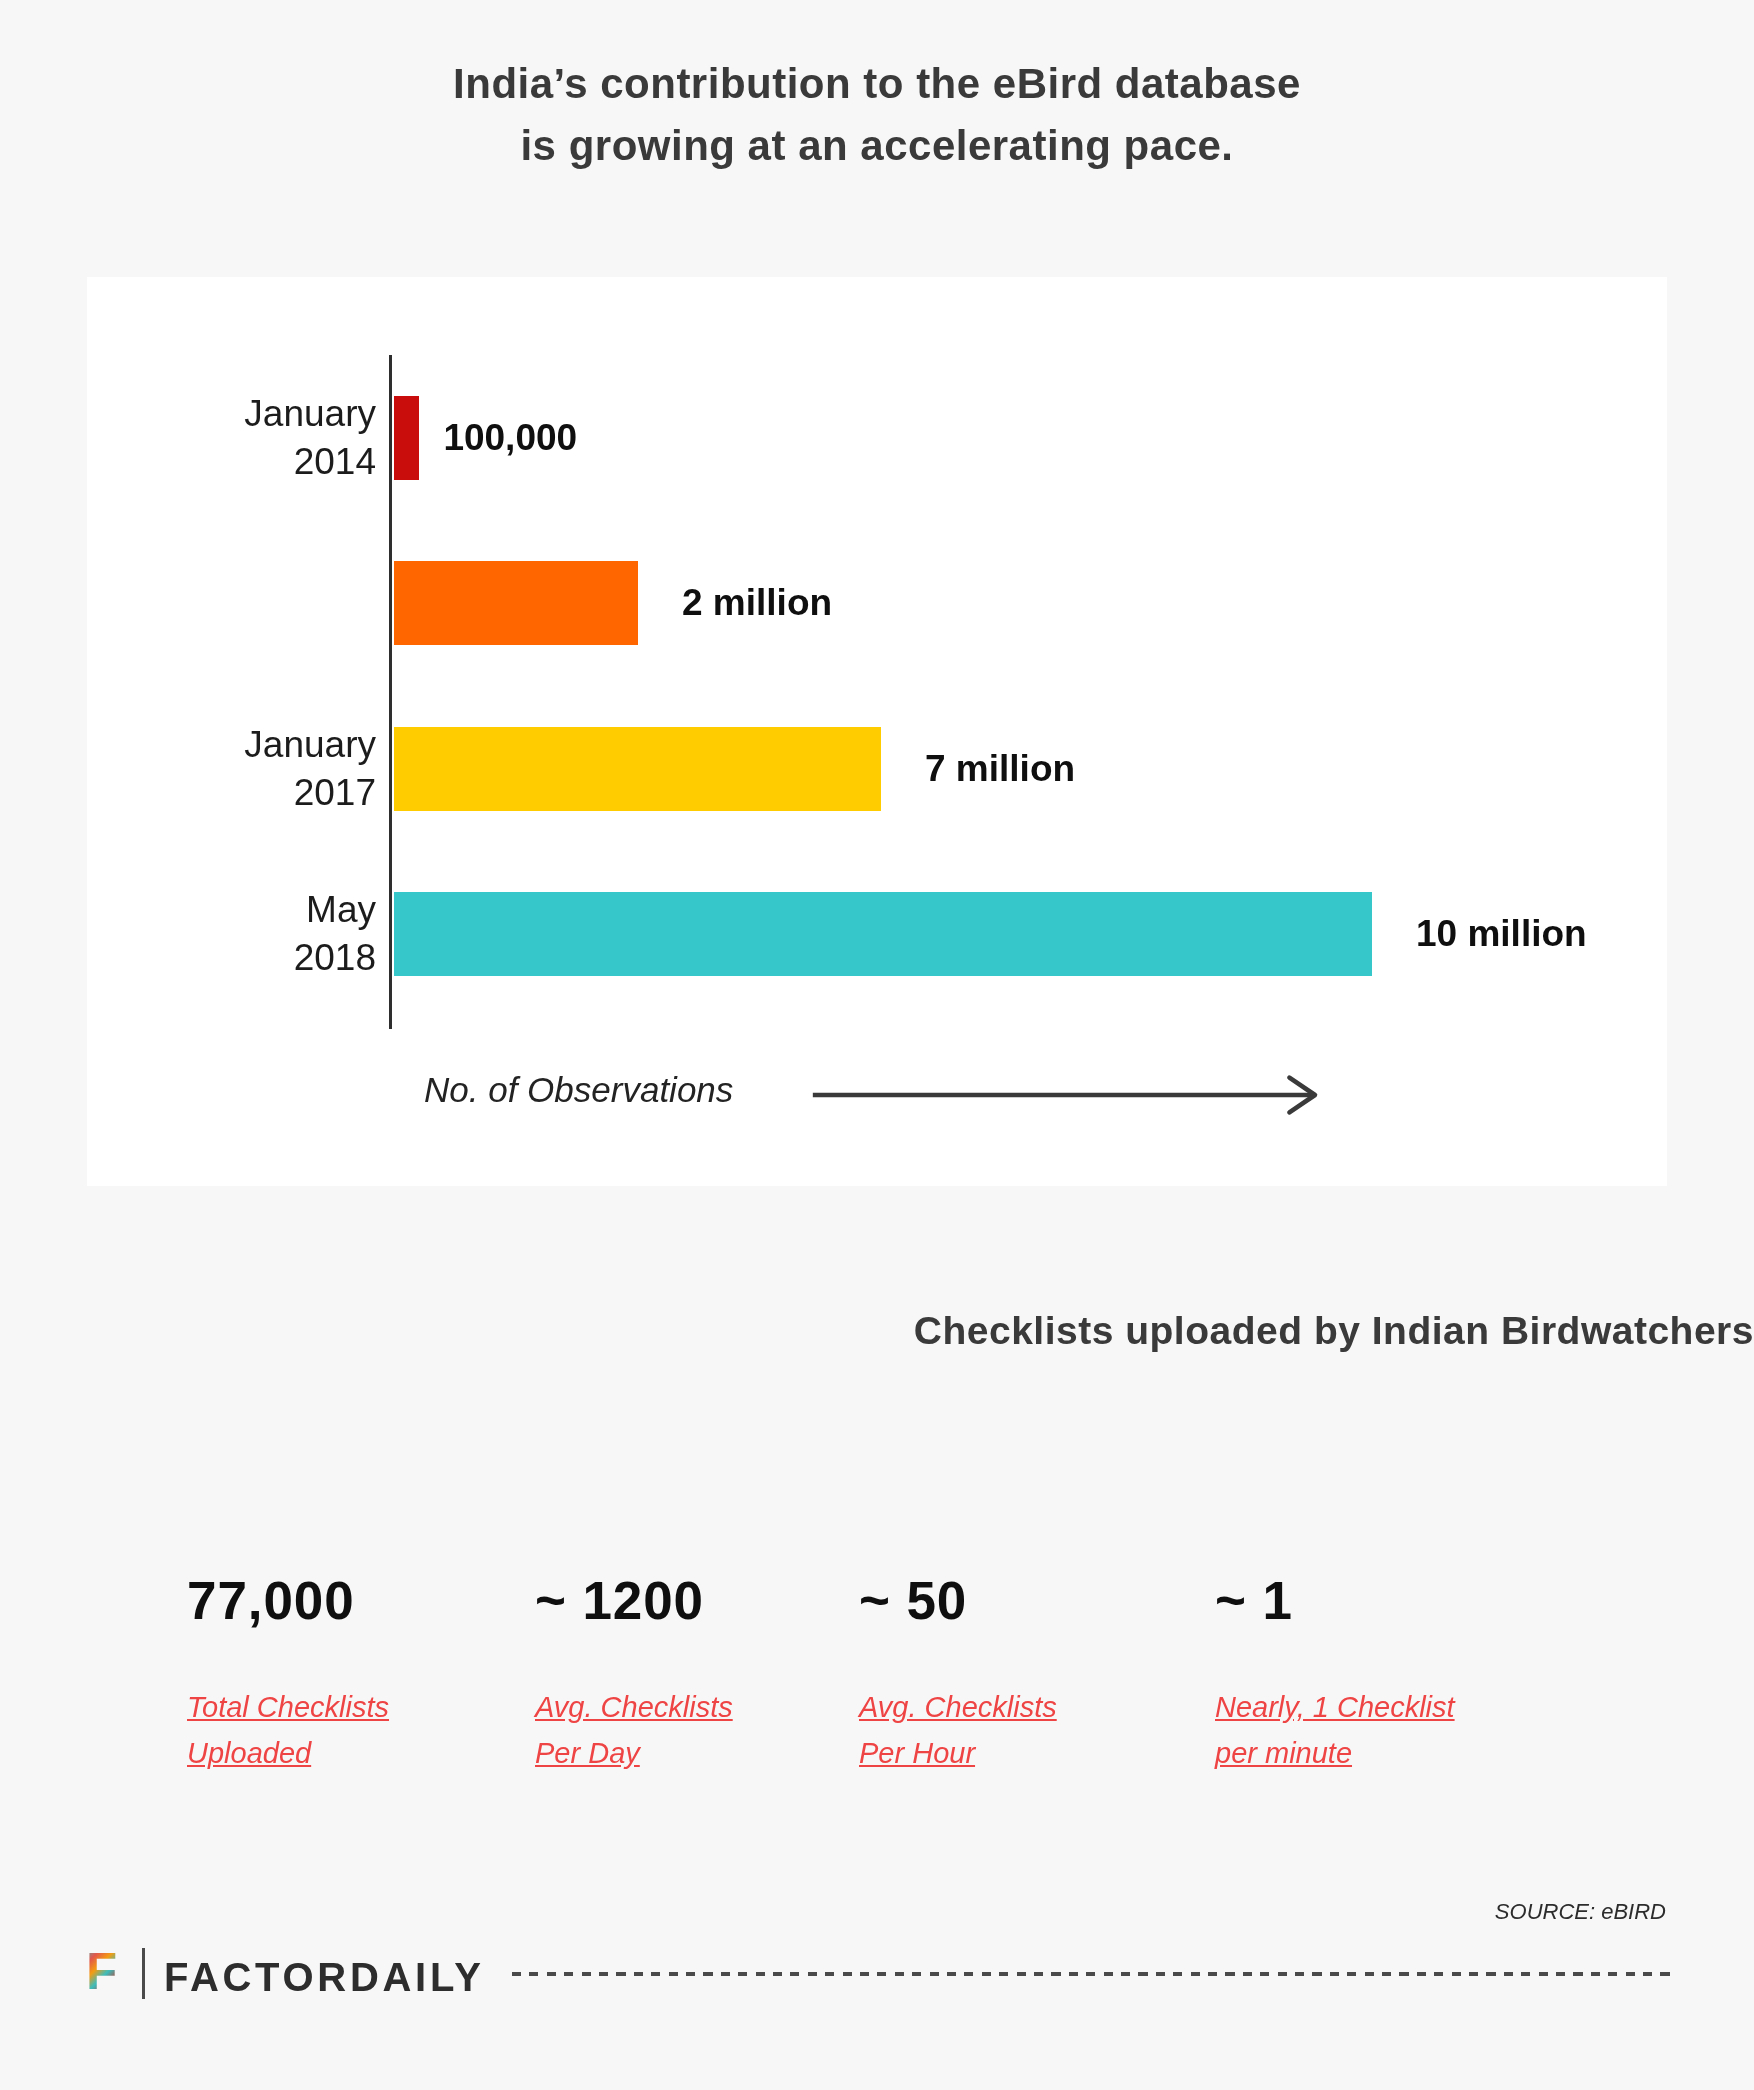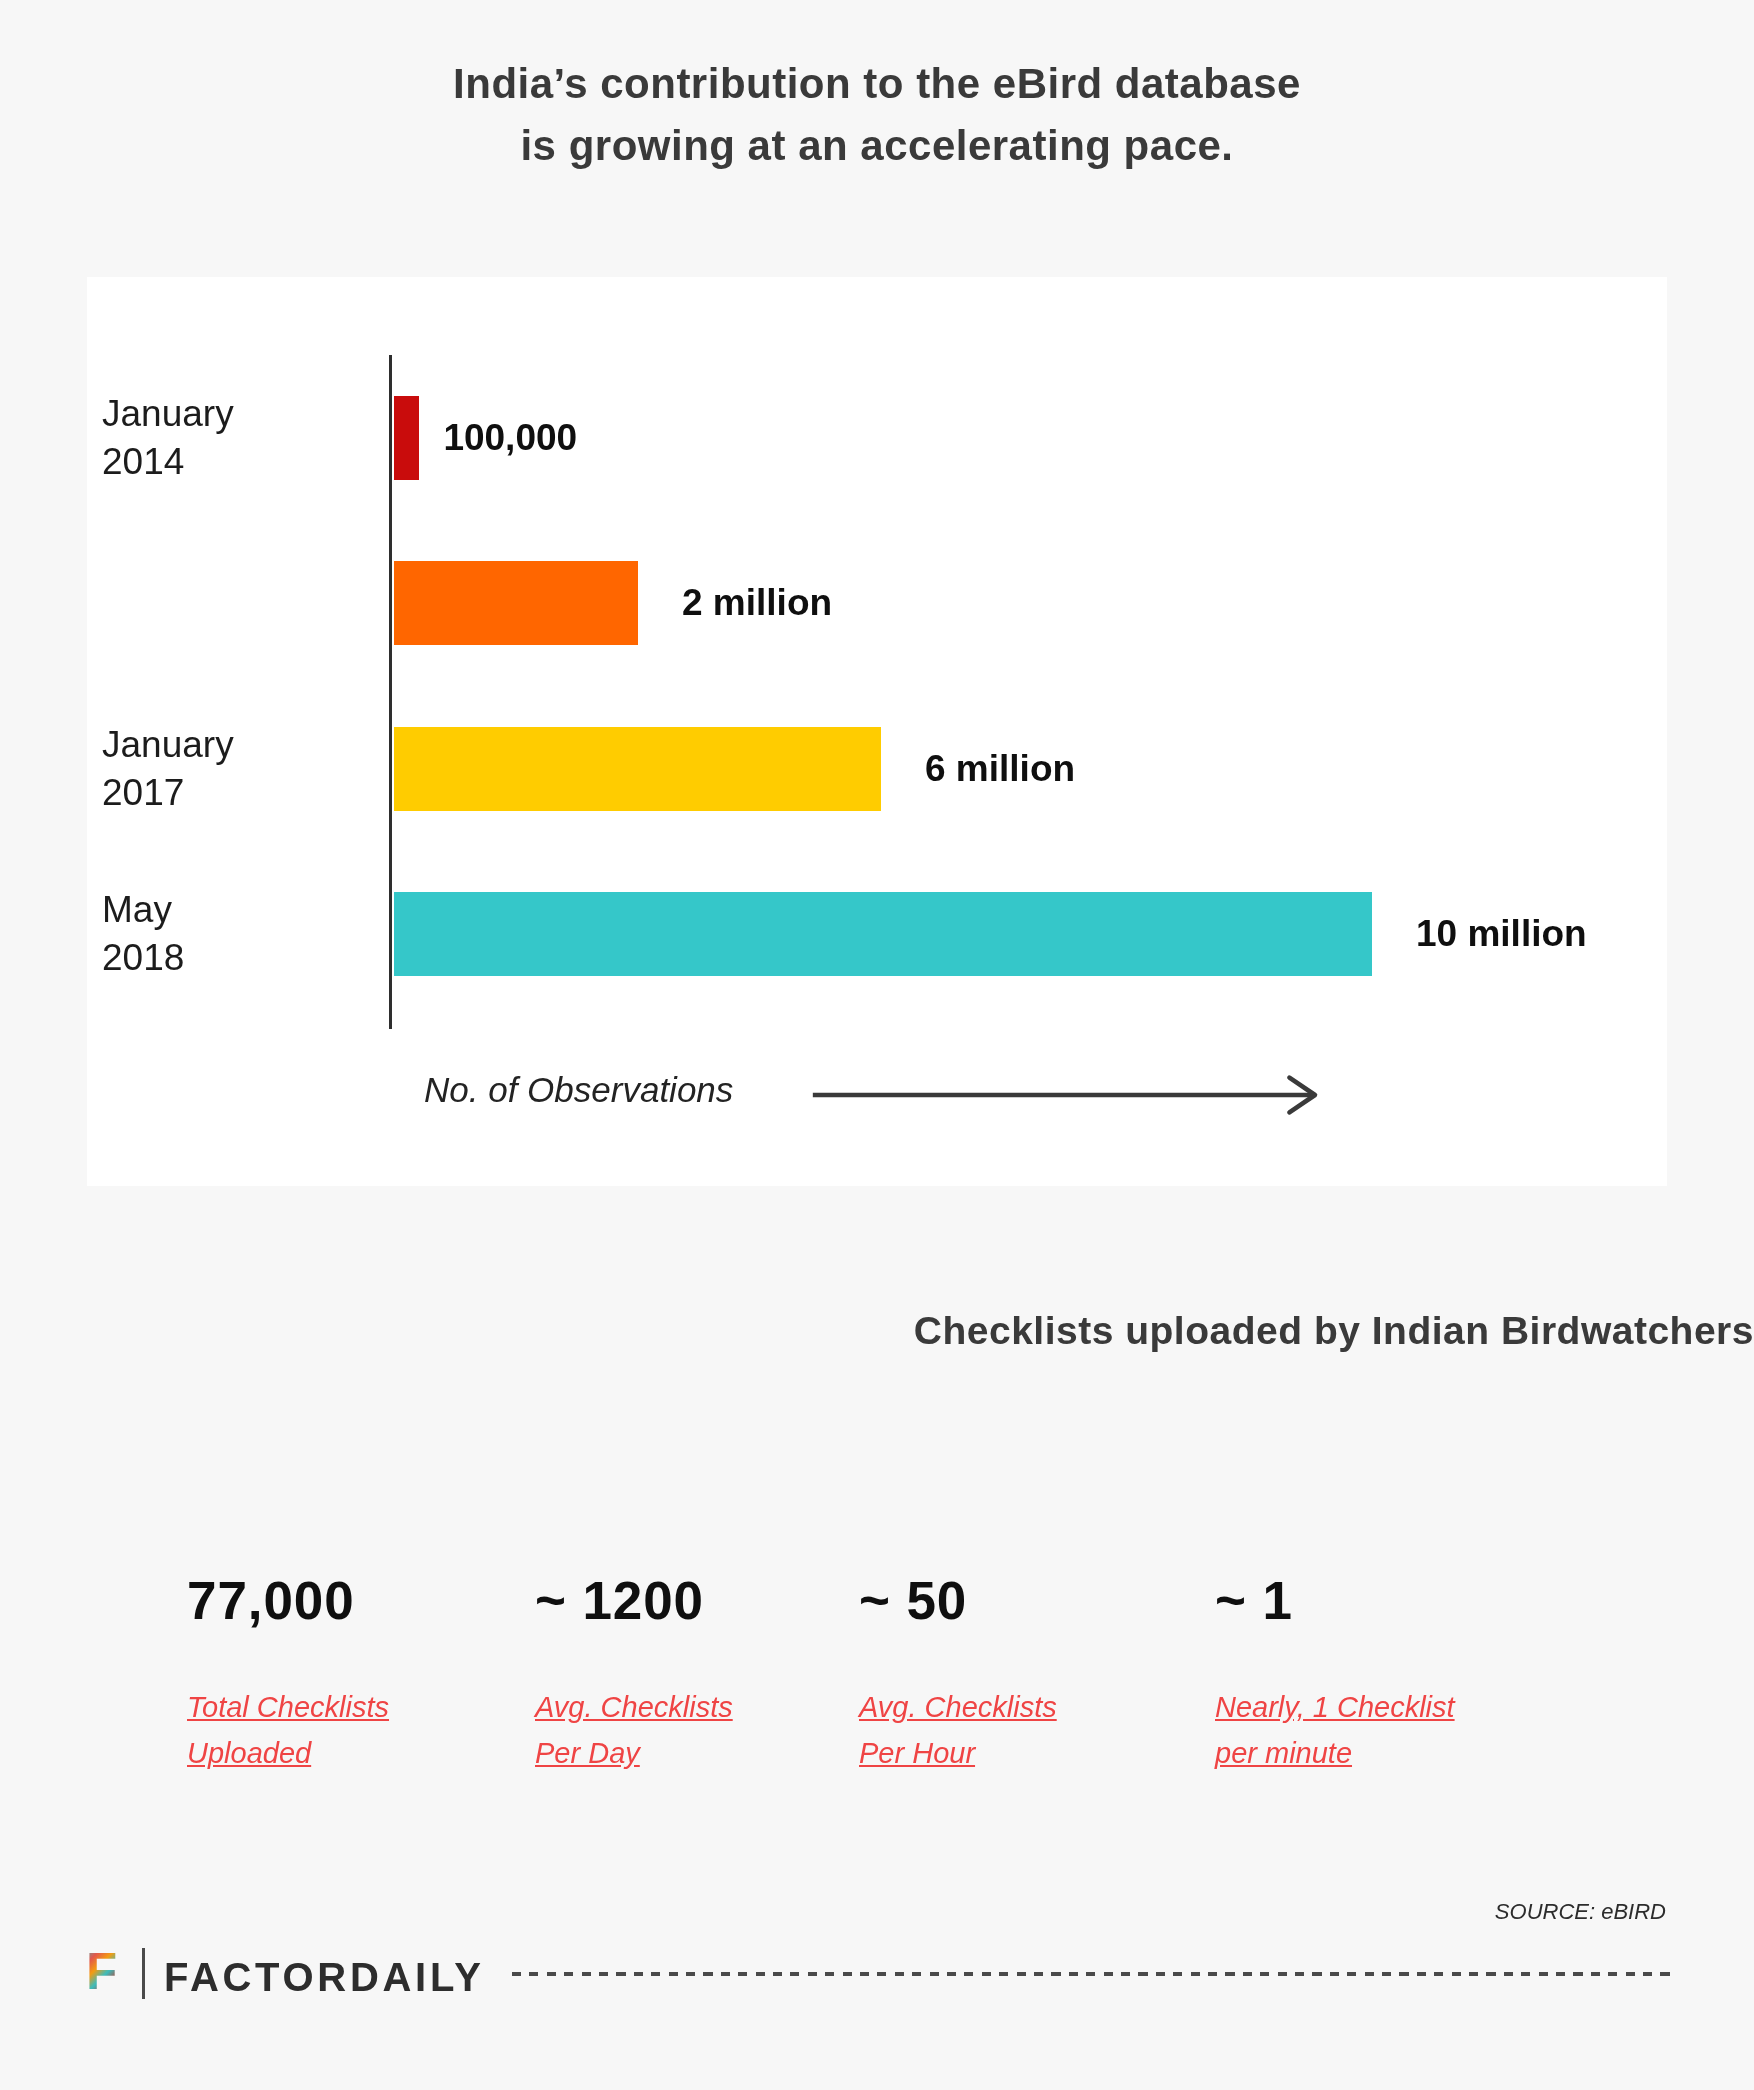--- a/index.html
+++ b/index.html
@@ -23,22 +23,22 @@
   }
   .axis-line{
     position:absolute;left:302px;top:78px;width:2.7px;height:674px;
     background:#2e2e2e;
   }
   .row{
     position:absolute;left:0;width:1580px;height:84px;
     display:flex;align-items:center;padding-left:307px;box-sizing:border-box;
   }
   .cat{
-    position:absolute;left:15px;top:50%;transform:translateY(-50%);
-    width:285px;text-align:left;
+    position:absolute;left:4px;top:50%;transform:translateY(-50%);
+    width:285px;text-align:right;
     font-size:37px;line-height:48px;color:#1c1c1c;
   }
   .bar{height:84px;flex:none;}
   .val{
     margin-left:44px;white-space:nowrap;
     font-weight:bold;font-size:37px;color:#0f0f0f;
   }
   .row1 .val{margin-left:24px;}
   .xaxis-label{
     position:absolute;left:337px;top:793px;
@@ -111,21 +111,21 @@
     <div class="bar" style="width: 244px; background: rgb(255, 102, 0);"></div>
     <div class="val">2 million</div>
   </div>
 
   <div class="row" style="top:450px">
     <div class="cat">
       <span>January</span><br>
       <span>2017</span>
     </div>
     <div class="bar" style="width: 487px; background: rgb(255, 204, 0);"></div>
-    <div class="val">6 million</div>
+    <div class="val">7 million</div>
   </div>
 
   <div class="row" style="top:615px">
     <div class="cat">
       <span>May</span><br>
       <span>2018</span>
     </div>
     <div class="bar" style="width: 978px; background: rgb(53, 199, 201);"></div>
     <div class="val">10 million</div>
   </div>

